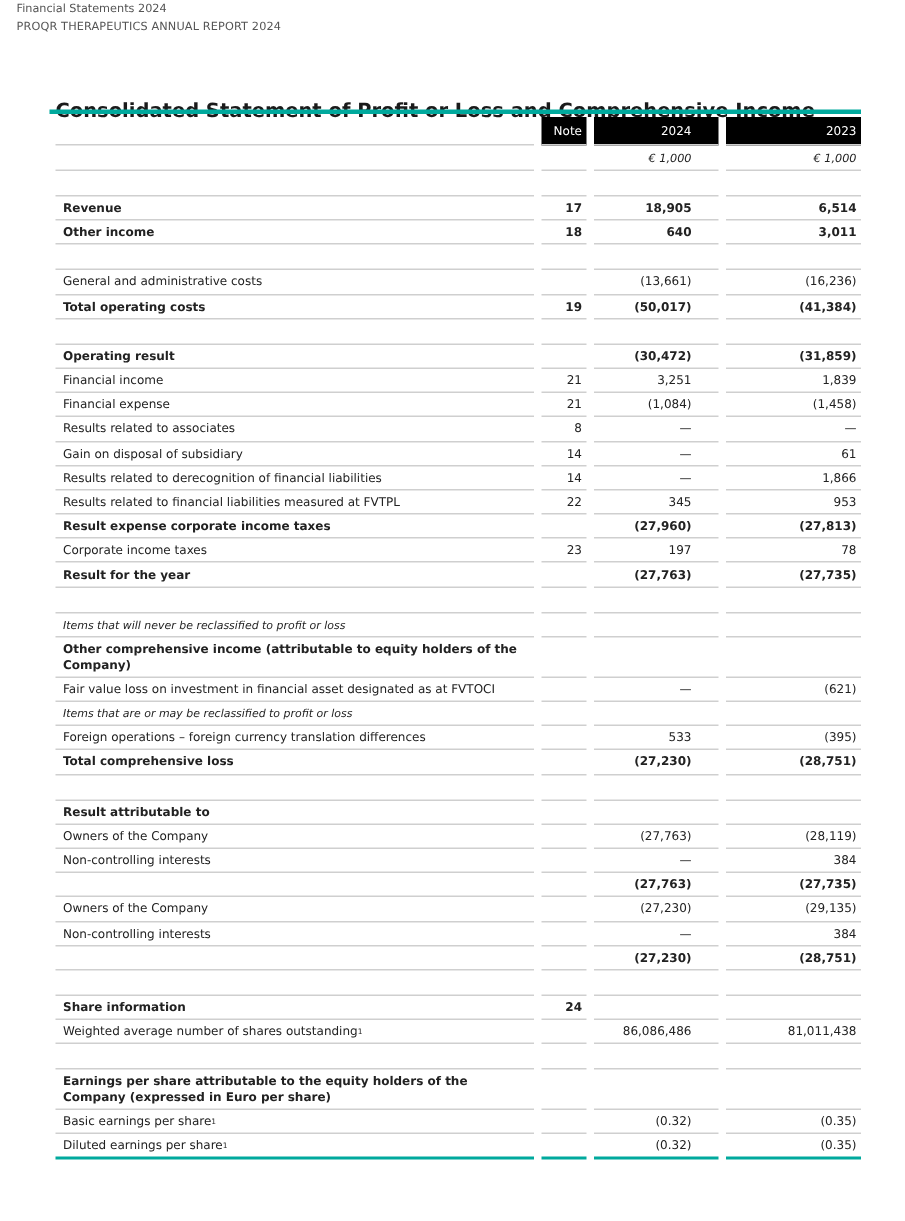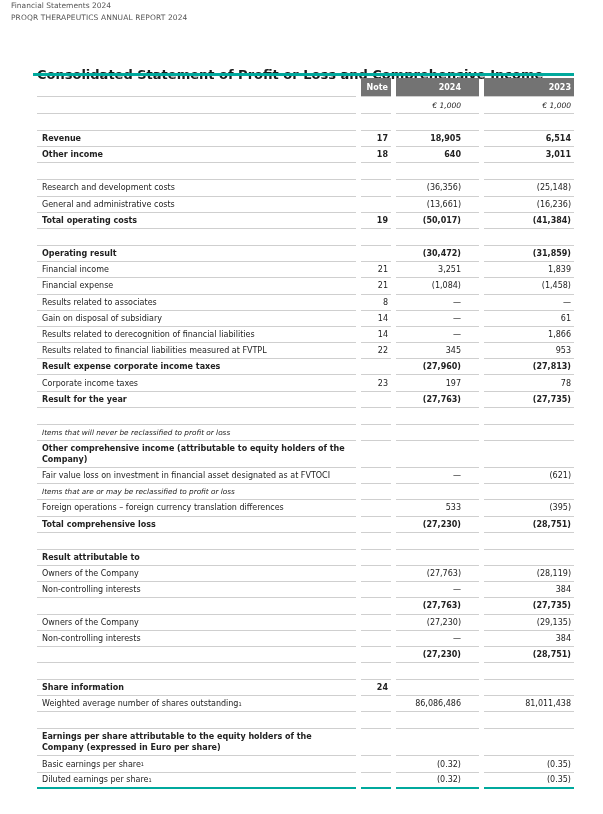--- a/index.html
+++ b/index.html
@@ -13,21 +13,21 @@
   .row { position:relative; height:16.2px; }
   .cell { position:absolute; top:0; height:100%; box-sizing:border-box; font-size:8px;
           display:flex; align-items:center; white-space:nowrap; }
   .c-label { left:4px; width:319px; padding-left:5px; }
   .c-note { left:328px; width:30px; justify-content:flex-end; padding-right:3px; }
   .c-y1 { left:363px; width:83px; justify-content:flex-end; padding-right:18px; }
   .c-y2 { left:451px; width:90px; justify-content:flex-end; padding-right:3px; }
   .lined .c-label, .lined .c-note, .lined .c-y1, .lined .c-y2 { border-bottom:1px solid #cfcfcf; }
   .bold { font-weight:bold; }
   .ital { font-style:italic; font-size:7.3px; }
-  .head .c-note, .head .c-y1, .head .c-y2 { background:#737373; color:#fff; font-weight:bold; font-size:8px; }
+  .head .c-note, .head .c-y1, .head .c-y2 { background:#000000; color:#fff; font-weight:normal; font-size:8px; }
   .head { height:19px; }
   .unit { height:17px; }
   .unit .c-y1, .unit .c-y2 { font-style:italic; font-size:7.5px; }
   .spacer { height:17px; }
   .tall { height:27px; }
   .tall .c-label { align-items:center; line-height:11px; white-space:normal; }
   .lastline .c-label, .lastline .c-note, .lastline .c-y1, .lastline .c-y2 { border-bottom:2px solid #00a99d; }
   sup { font-size:5px; vertical-align:super; }
 </style>
 </head>
@@ -87,34 +87,20 @@
         </div>
       </div>
       <div class="row lined spacer">
         <div class="cell c-label"></div>
         <div class="cell c-note"></div>
         <div class="cell c-y1"></div>
         <div class="cell c-y2"></div>
       </div>
       <div class="row lined">
         <div class="cell c-label">
-          <span>Research and development costs</span>
-        </div>
-        <div class="cell c-note">
-          <span></span>
-        </div>
-        <div class="cell c-y1">
-          <span>(36,356)</span>
-        </div>
-        <div class="cell c-y2">
-          <span>(25,148)</span>
-        </div>
-      </div>
-      <div class="row lined">
-        <div class="cell c-label">
           <span>General and administrative costs</span>
         </div>
         <div class="cell c-note">
           <span></span>
         </div>
         <div class="cell c-y1">
           <span>(13,661)</span>
         </div>
         <div class="cell c-y2">
           <span>(16,236)</span>

